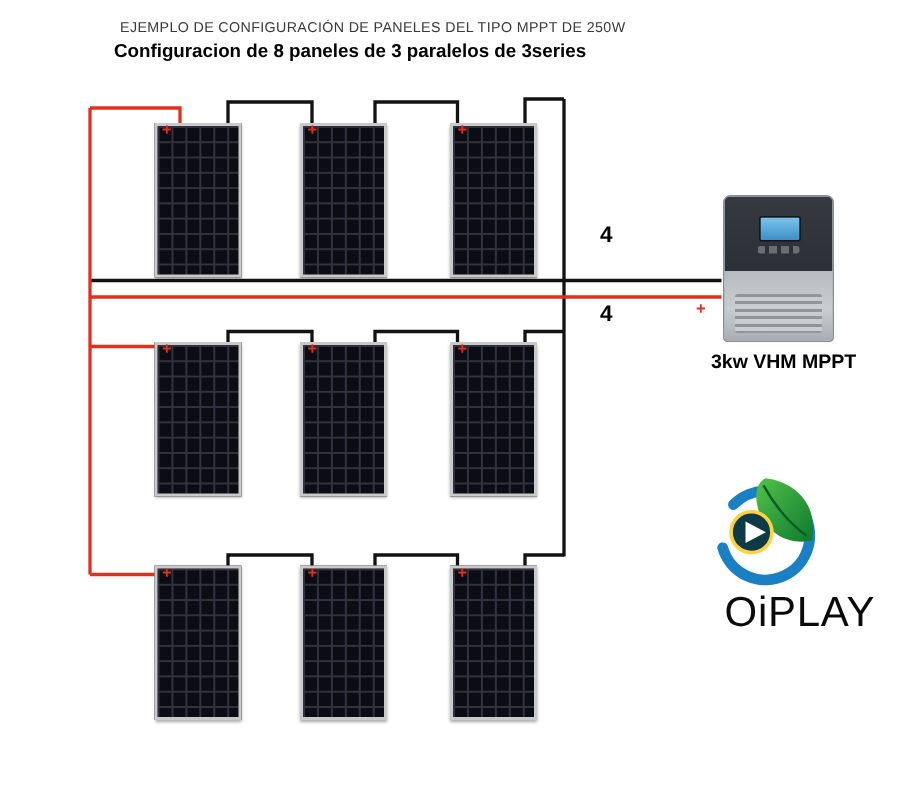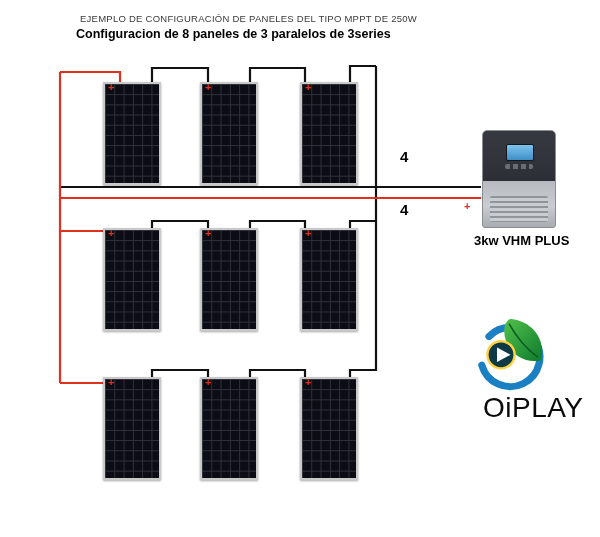--- a/index.html
+++ b/index.html
@@ -131,21 +131,21 @@
 
   <div class="bus-label" style="left:400px;top:148px">4</div>
   <div class="bus-label" style="left:400px;top:201px">4</div>
   <div class="plus-float" style="left:464px;top:200px">+</div>
 
   <div class="inverter">
     <div class="screen"></div>
     <div class="buttons"></div>
     <div class="vents"></div>
   </div>
-  <div class="inverter-label">3kw VHM PLUS</div>
+  <div class="inverter-label">3kw VHM MPPT</div>
 
   <svg class="logo-icon" viewBox="0 0 100 100">
     <defs>
       <linearGradient id="leafGrad" x1="0" y1="0" x2="1" y2="1">
         <stop offset="0" stop-color="#52c24a"></stop>
         <stop offset="1" stop-color="#0e7a2e"></stop>
       </linearGradient>
     </defs>
     <path d="M16,64 a37,37 0 1 0 9,-36" fill="none" stroke="#1b7fc4" stroke-width="9" stroke-linecap="round"></path>
     <path d="M52,6 C82,10 96,34 90,58 C66,63 45,46 44,22 C44,13 47,8 52,6 Z" fill="url(#leafGrad)"></path>

